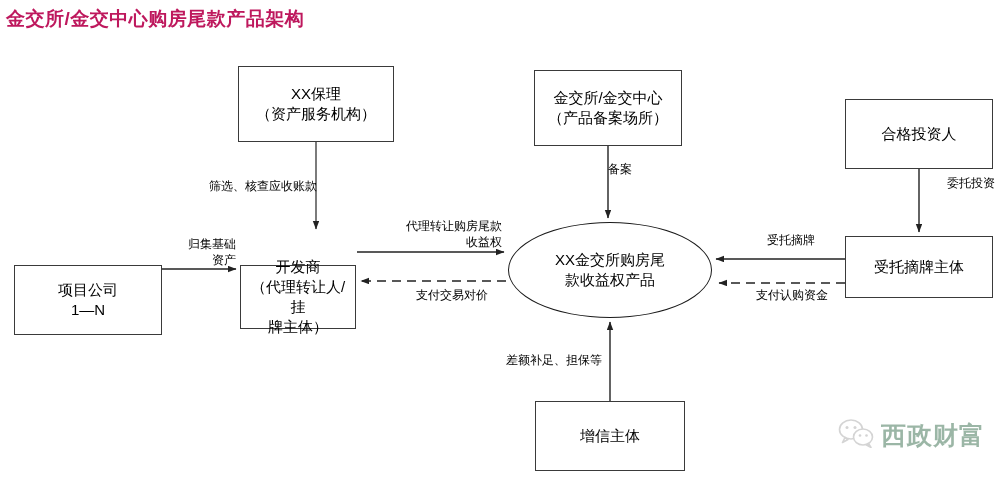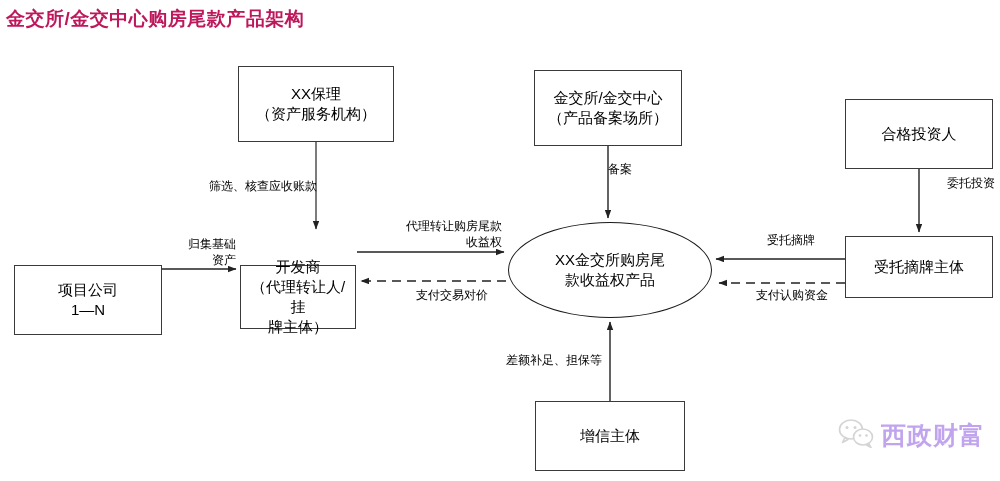--- a/index.html
+++ b/index.html
@@ -70,21 +70,21 @@
     left: 838px;
     top: 418px;
     display: flex;
     align-items: center;
     gap: 7px;
     opacity: 0.42;
   }
   #watermark .wm-text {
     font-size: 25px;
     font-weight: bold;
-    color: #6d28d9;
+    color: #14532d;
     letter-spacing: 1px;
   }
   svg.edges line, svg.edges path, svg.edges polygon {
     shape-rendering: geometricPrecision;
   }
 </style>
 </head>
 <body>
 
 <div id="title">金交所/金交中心购房尾款产品架构</div>

